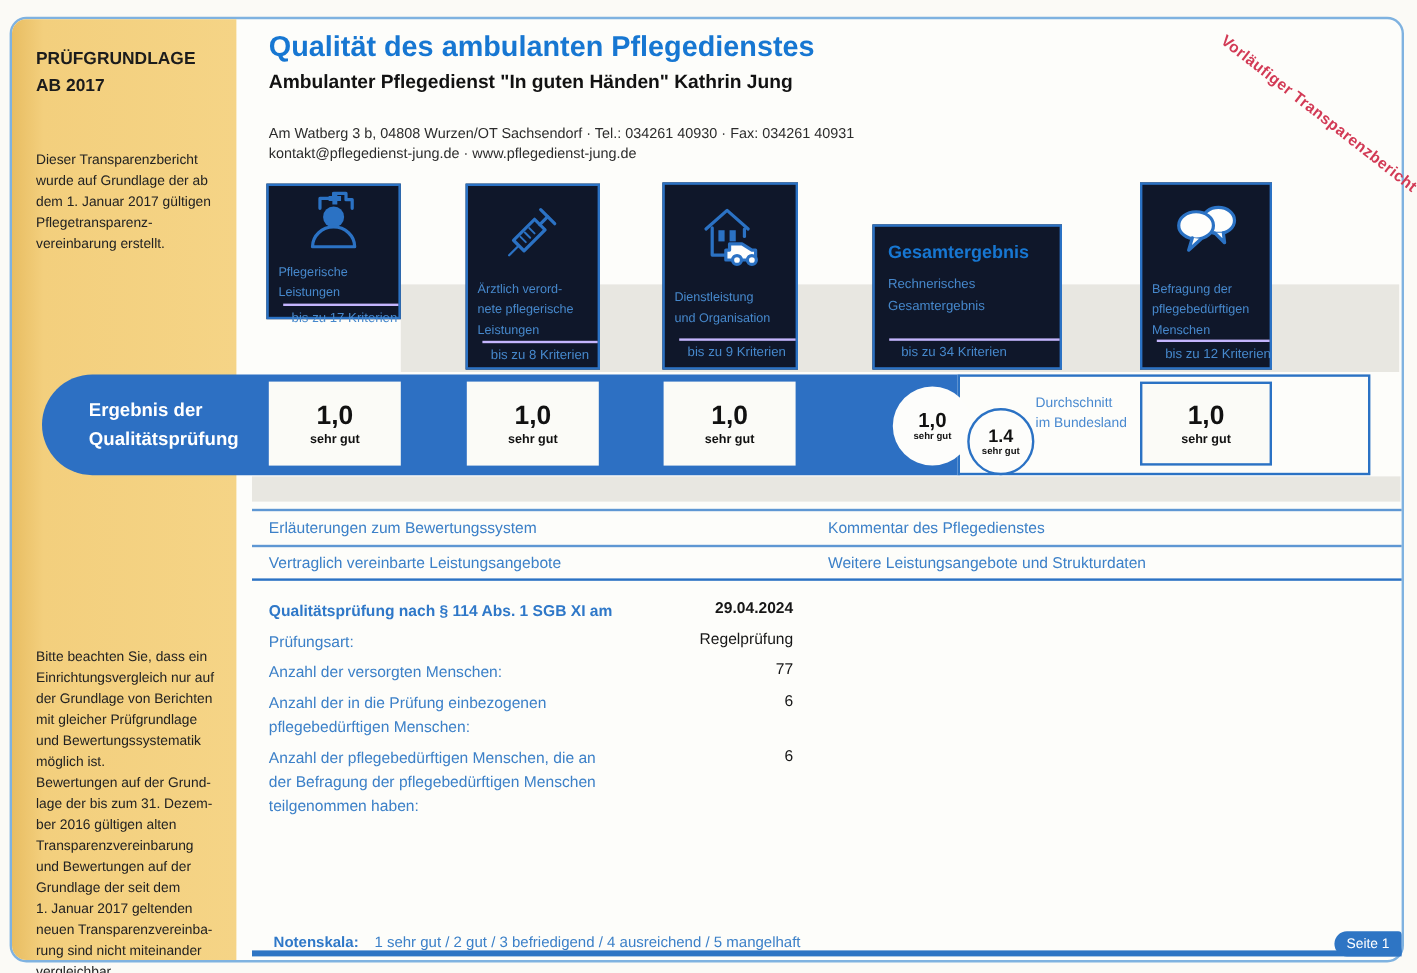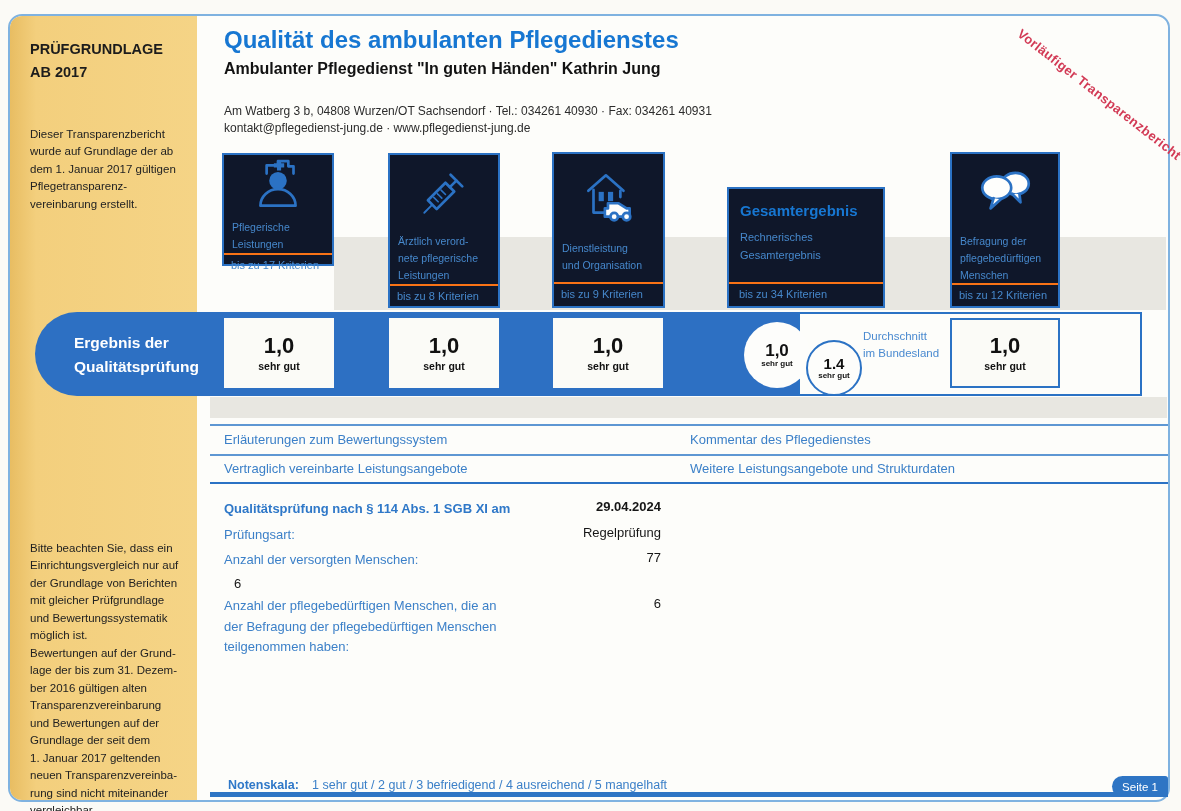--- a/index.html
+++ b/index.html
@@ -28,21 +28,21 @@
   .addr.l2{top:121px;}
   .stamp{position:absolute;left:1024px;top:26px;color:#d23a55;font-size:13px;font-weight:bold;
     transform:rotate(38deg);transform-origin:left top;letter-spacing:.4px;white-space:nowrap;z-index:4;}
 
   
   .grayband{position:absolute;left:334px;top:237px;width:832px;height:73px;background:#e8e7e1;z-index:0;}
   .catbox{position:absolute;background:#0f172a;border:2px solid #2b72c4;display:flex;
     flex-direction:column;z-index:2;}
   .cat-icon{height:84px;display:flex;align-items:center;justify-content:center;}
   .cat-label{flex:1;padding:2px 4px 0 8px;font-size:10.5px;color:#4688cc;line-height:1.6;white-space:pre-line;}
-  .cat-crit{border-top:2px solid #f97316;padding:4px 2px 0 7px;font-size:11px;color:#4688cc;height:24px;white-space:nowrap;}
+  .cat-crit{border-top:2px solid #c4b5fd;padding:4px 2px 0 7px;font-size:11px;color:#4688cc;height:24px;white-space:nowrap;margin-left:12px;}
   .g-title{padding:13px 0 0 11px;font-size:15px;font-weight:bold;color:#1777d2;}
   .catbox .lbl-pad{padding-top:10px;}
 
   
   .ribbon-blue{position:absolute;left:35px;top:312px;width:765px;height:84px;background:#2d70c3;
     border-radius:44px 0 0 44px;z-index:2;}
   .ribbon-panel{position:absolute;left:798px;top:312px;width:344px;height:84px;background:#fdfdfa;
     border:2px solid #2b72c4;z-index:2;}
   .ribbon-label{position:absolute;left:74px;top:331px;color:#fff;font-size:15.5px;font-weight:bold;
     line-height:1.55;white-space:pre-line;z-index:3;}
@@ -252,20 +252,22 @@
     </div>
     <div class="drow">
       <div class="dlbl">Prüfungsart:</div>
       <div class="dval">Regelprüfung</div>
     </div>
     <div class="drow">
       <div class="dlbl">Anzahl der versorgten Menschen:</div>
       <div class="dval">77</div>
     </div>
     <div class="drow">
+      <div class="dlbl">Anzahl der in die Prüfung einbezogenen
+pflegebedürftigen Menschen:</div>
       <div class="dval">6</div>
     </div>
     <div class="drow">
       <div class="dlbl">Anzahl der pflegebedürftigen Menschen, die an
 der Befragung der pflegebedürftigen Menschen
 teilgenommen haben:</div>
       <div class="dval">6</div>
     </div>
   </div>
 

